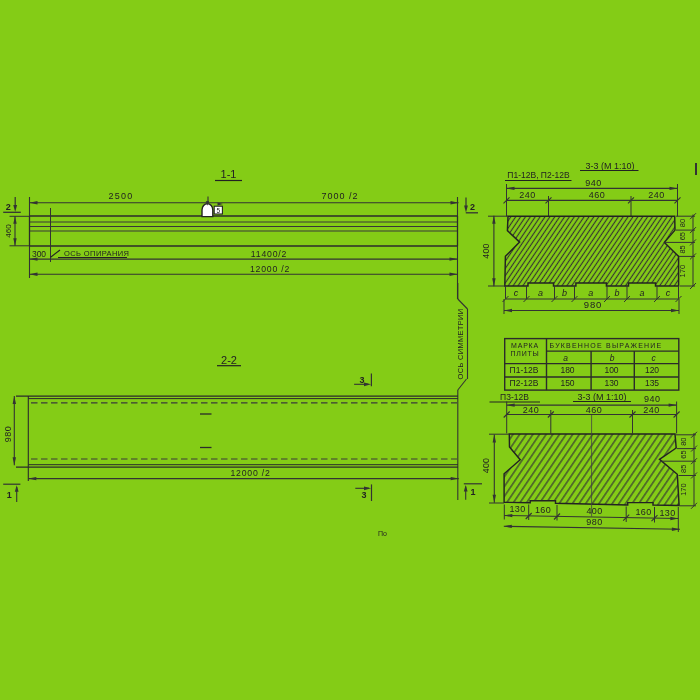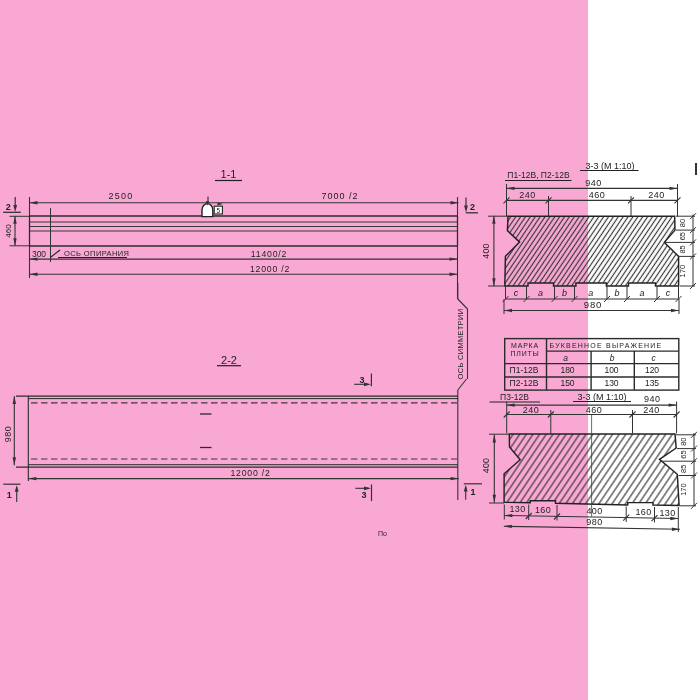--- a/index.html
+++ b/index.html
@@ -1,16 +1,16 @@
 <!DOCTYPE html>
 <html><head>
 <meta charset="utf-8">
 <style>
 html,body{margin:0;padding:0;background:#ffffff;}
-#page{width:588px;height:700px;position:relative;background:#f9a8d4;}
+#page{width:700px;height:700px;position:relative;background:#84cc16;}
 svg{position:absolute;top:0;left:0;}
 text{font-family:"Liberation Sans",sans-serif;fill:#222;}
 </style>
 </head>
 <body>
 <div id="page">
 <svg width="700" height="700" viewBox="0 0 700 700">
 <defs>
 <pattern id="h1" patternUnits="userSpaceOnUse" width="12" height="4.05" patternTransform="rotate(-56)">
           <path d="M0 2H12" stroke="#333" stroke-width="1.15"></path>

